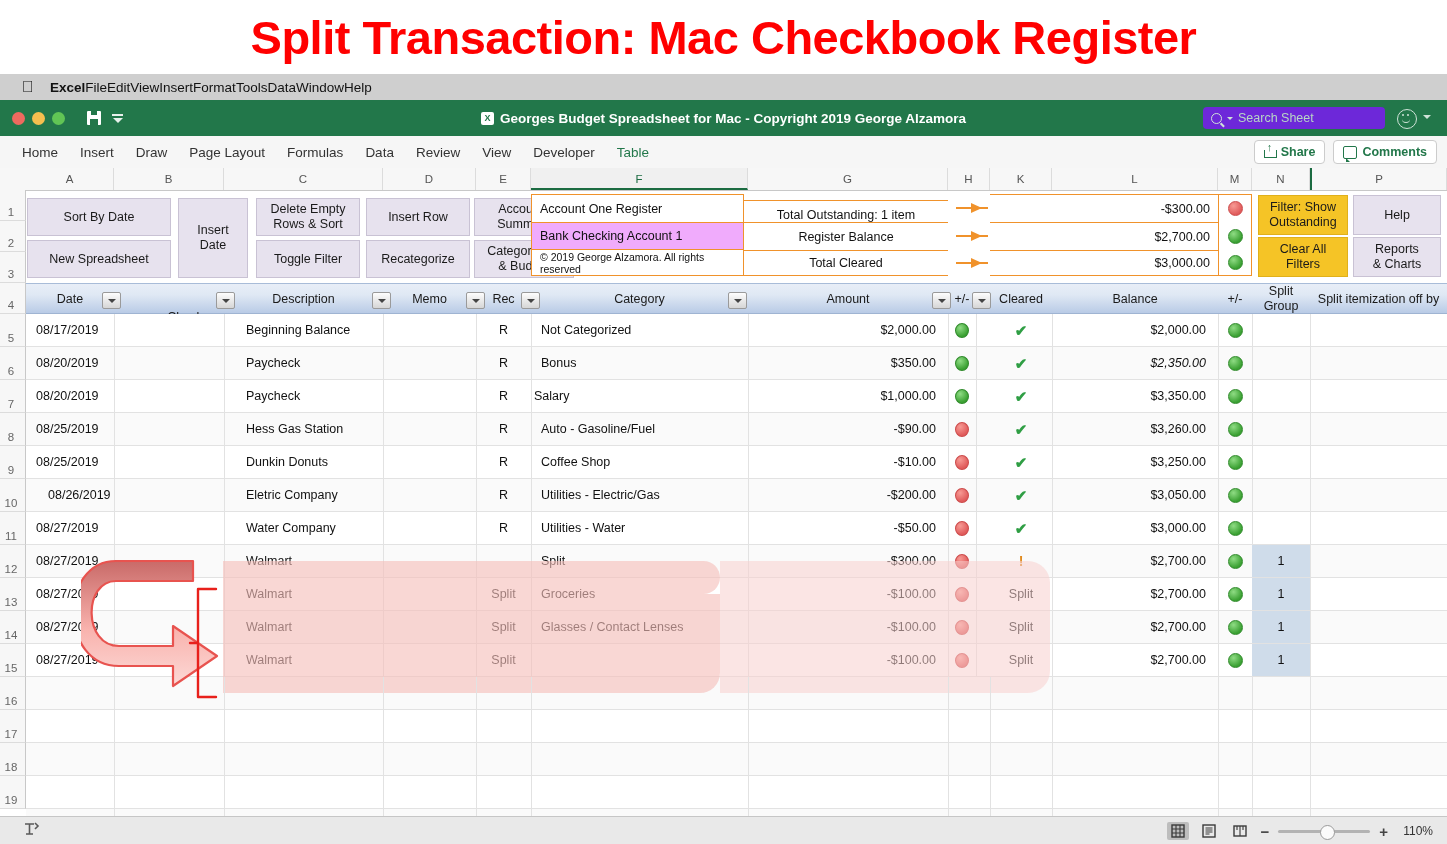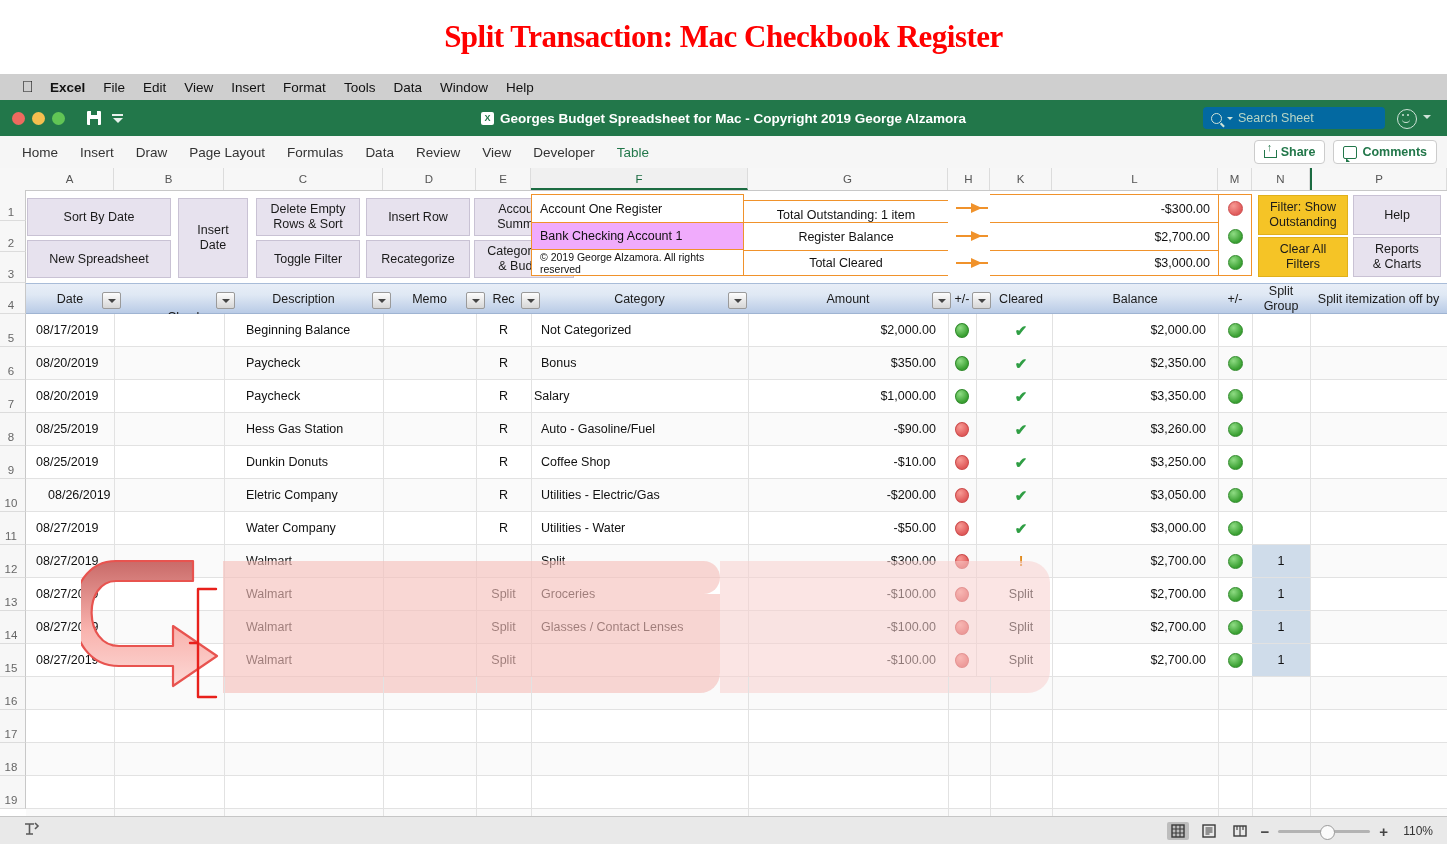--- a/index.html
+++ b/index.html
@@ -11,35 +11,35 @@
   }
   .page{position:relative;width:1447px;height:844px;}
 
   
   .banner{
     position:absolute;left:0;top:0;width:1447px;height:74px;
     background:#ffffff;
     display:flex;align-items:center;justify-content:center;
   }
   .banner-title{
-    color:#ff0000;font-weight:bold;font-size:31px;letter-spacing:-0.5px;
-    font-family:Liberation Serif, serif;
+    color:#ff0000;font-weight:bold;font-size:47px;letter-spacing:-0.5px;
+    font-family:Liberation Sans, sans-serif;
     white-space:nowrap;
   }
 
   
   .menubar{
     position:absolute;left:0;top:74px;width:1447px;height:26px;
     background:#cfcfcf;
     display:flex;align-items:center;
     font-size:13.5px;color:#111;
     border-bottom:1px solid #b5b5b5;
   }
   .menubar .apple{margin-left:22px;margin-right:16px;font-size:16px;line-height:1;}
-  .menubar .mi{margin-right:18px;white-space:nowrap;}
+  .menubar .mi{white-space:nowrap;}
   .menubar .mi.bold{font-weight:bold;}
 
   
   .titlebar{
     position:absolute;left:0;top:100px;width:1447px;height:36px;
     background:#22774a;
     display:flex;align-items:center;
   }
   .traffic{display:flex;align-items:center;margin-left:12px;gap:7px;}
   .dot{width:13px;height:13px;border-radius:50%;display:block;}
@@ -58,21 +58,21 @@
     color:#ffffff;font-size:13.5px;font-weight:600;
     display:flex;align-items:center;justify-content:center;gap:6px;
   }
   .xl-badge{
     width:13px;height:13px;background:#fff;border-radius:2px;
     color:#22774a;font-size:9px;font-weight:bold;
     display:inline-flex;align-items:center;justify-content:center;
   }
   .search-box{
     position:absolute;right:62px;top:7px;width:182px;height:22px;
-    background:#0369a1;border-radius:4px;
+    background:#6d28d9;border-radius:4px;
     display:flex;align-items:center;gap:5px;padding:0 8px;box-sizing:border-box;
   }
   .search-box .mag{
     width:9px;height:9px;border:1.6px solid #cfe3d8;border-radius:50%;position:relative;flex:none;
   }
   .search-box .mag::after{content:"";position:absolute;right:-4px;bottom:-3px;width:5px;height:1.6px;background:#cfe3d8;transform:rotate(45deg);}
   .search-box .cv{width:0;height:0;border-left:3px solid transparent;border-right:3px solid transparent;border-top:3.5px solid #cfe3d8;}
   .search-box .ph{color:#b7d5c5;font-size:12.5px;}
   .smiley{position:absolute;right:30px;top:9px;width:18px;height:18px;border:1.6px solid #cfe3d8;border-radius:50%;}
   .smiley::before{content:"";position:absolute;left:3.5px;top:4px;width:2px;height:2px;background:#cfe3d8;border-radius:50%;box-shadow:5px 0 0 #cfe3d8;}
@@ -490,21 +490,21 @@
             <div class="cel r" style="left: 722px; width: 200px; padding-left: 12px; padding-right: 12px;">$350.00</div>
             <div class="vline" style="left: 922px;"></div>
             <div class="cel c" style="left: 922px; width: 28px;">
               <span class="sdot g"></span>
             </div>
             <div class="vline" style="left: 950px;"></div>
             <div class="cel c" style="left: 964px; width: 62px;">
               <span class="chk">✔</span>
             </div>
             <div class="vline" style="left: 1026px;"></div>
-            <div class="cel r" style="left: 1026px; width: 166px; padding-left: 12px; padding-right: 12px;">$2,350.00</div>
+            <div class="cel r" style="left: 1026px; width: 166px; padding-left: 12px; padding-right: 12px; font-style: italic;">$2,350.00</div>
             <div class="vline" style="left: 1192px;"></div>
             <div class="cel c" style="left: 1192px; width: 34px;">
               <span class="sdot g"></span>
             </div>
             <div class="vline" style="left: 1226px;"></div>
             <div class="cel c" style="left: 1226px; width: 58px;"></div>
             <div class="vline" style="left: 1284px;"></div>
             <div class="cel c" style="left: 1284px; width: 137px;"></div>
           </div>
           <div class="row white" style="top: 190px; height: 33px;">

